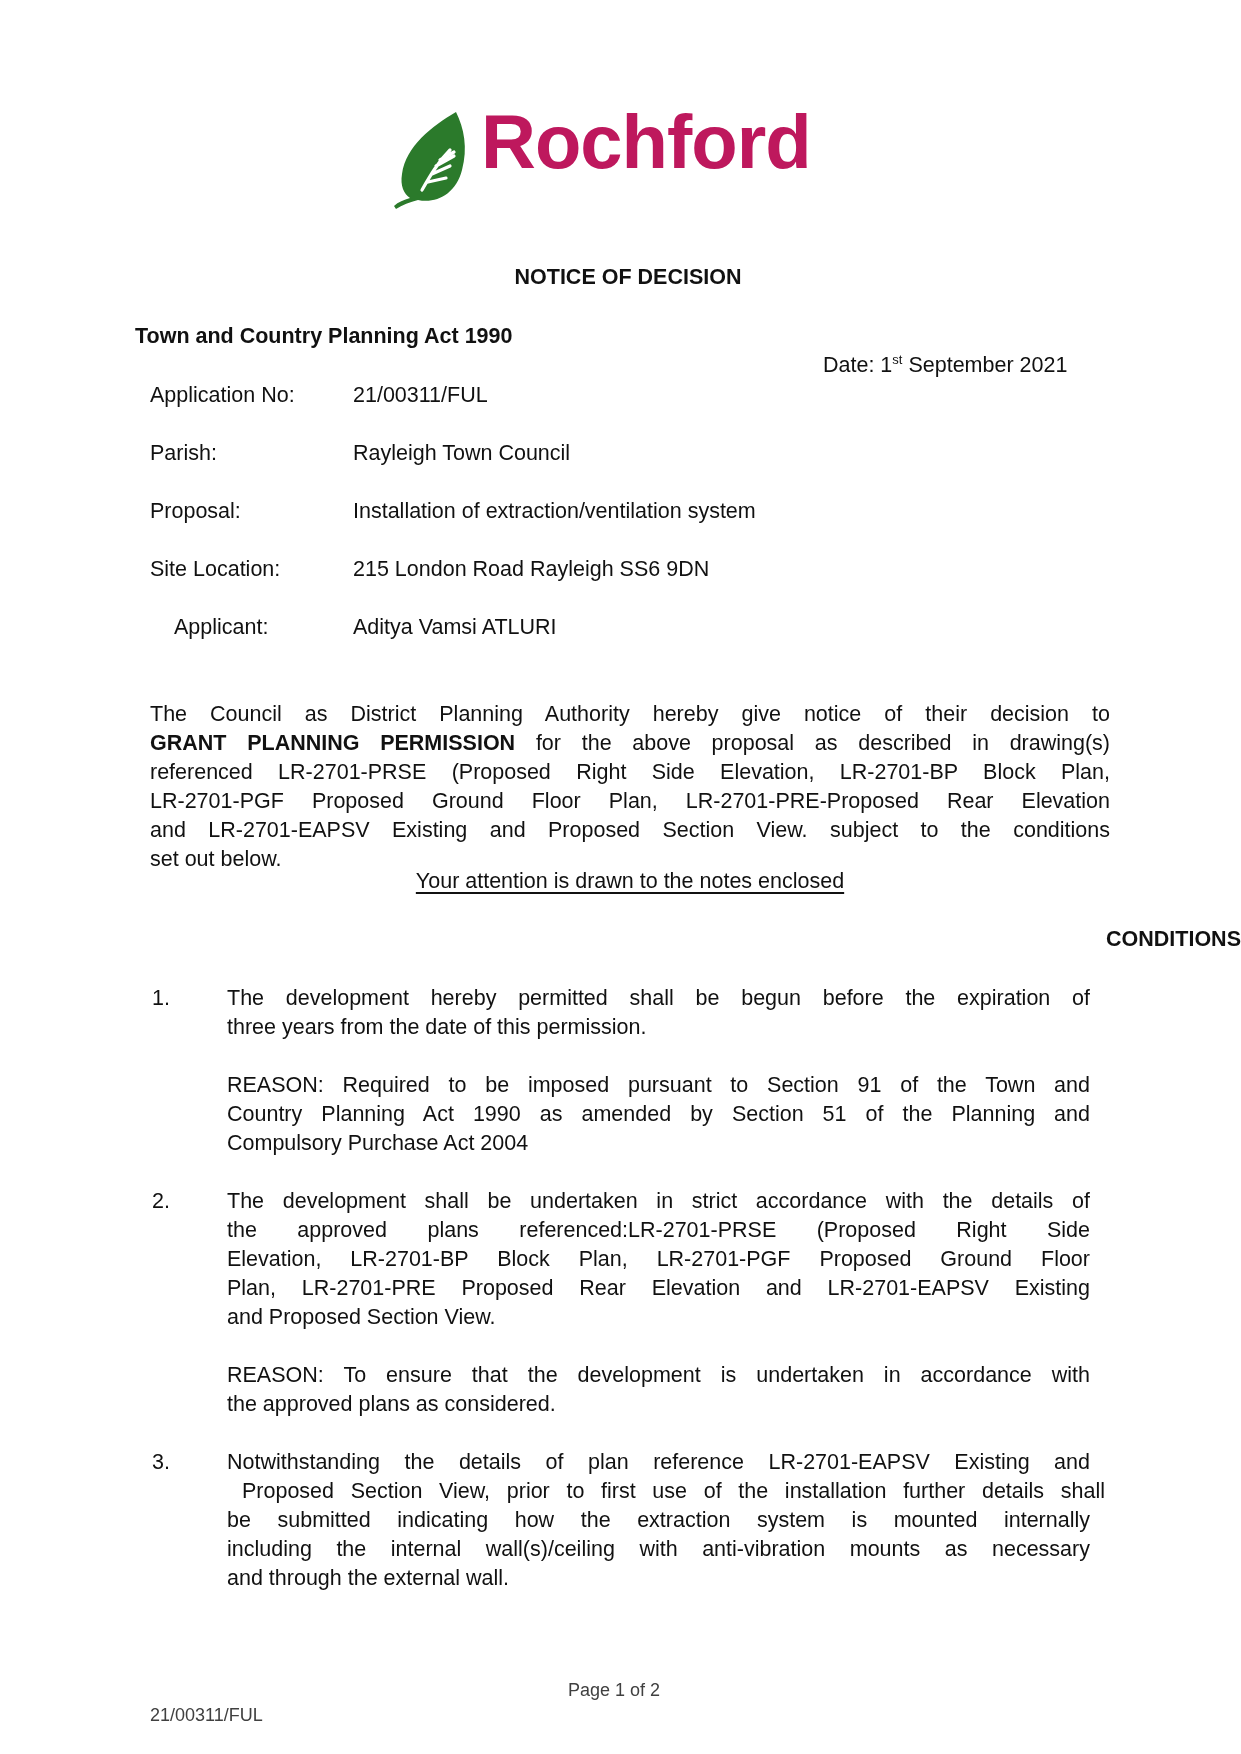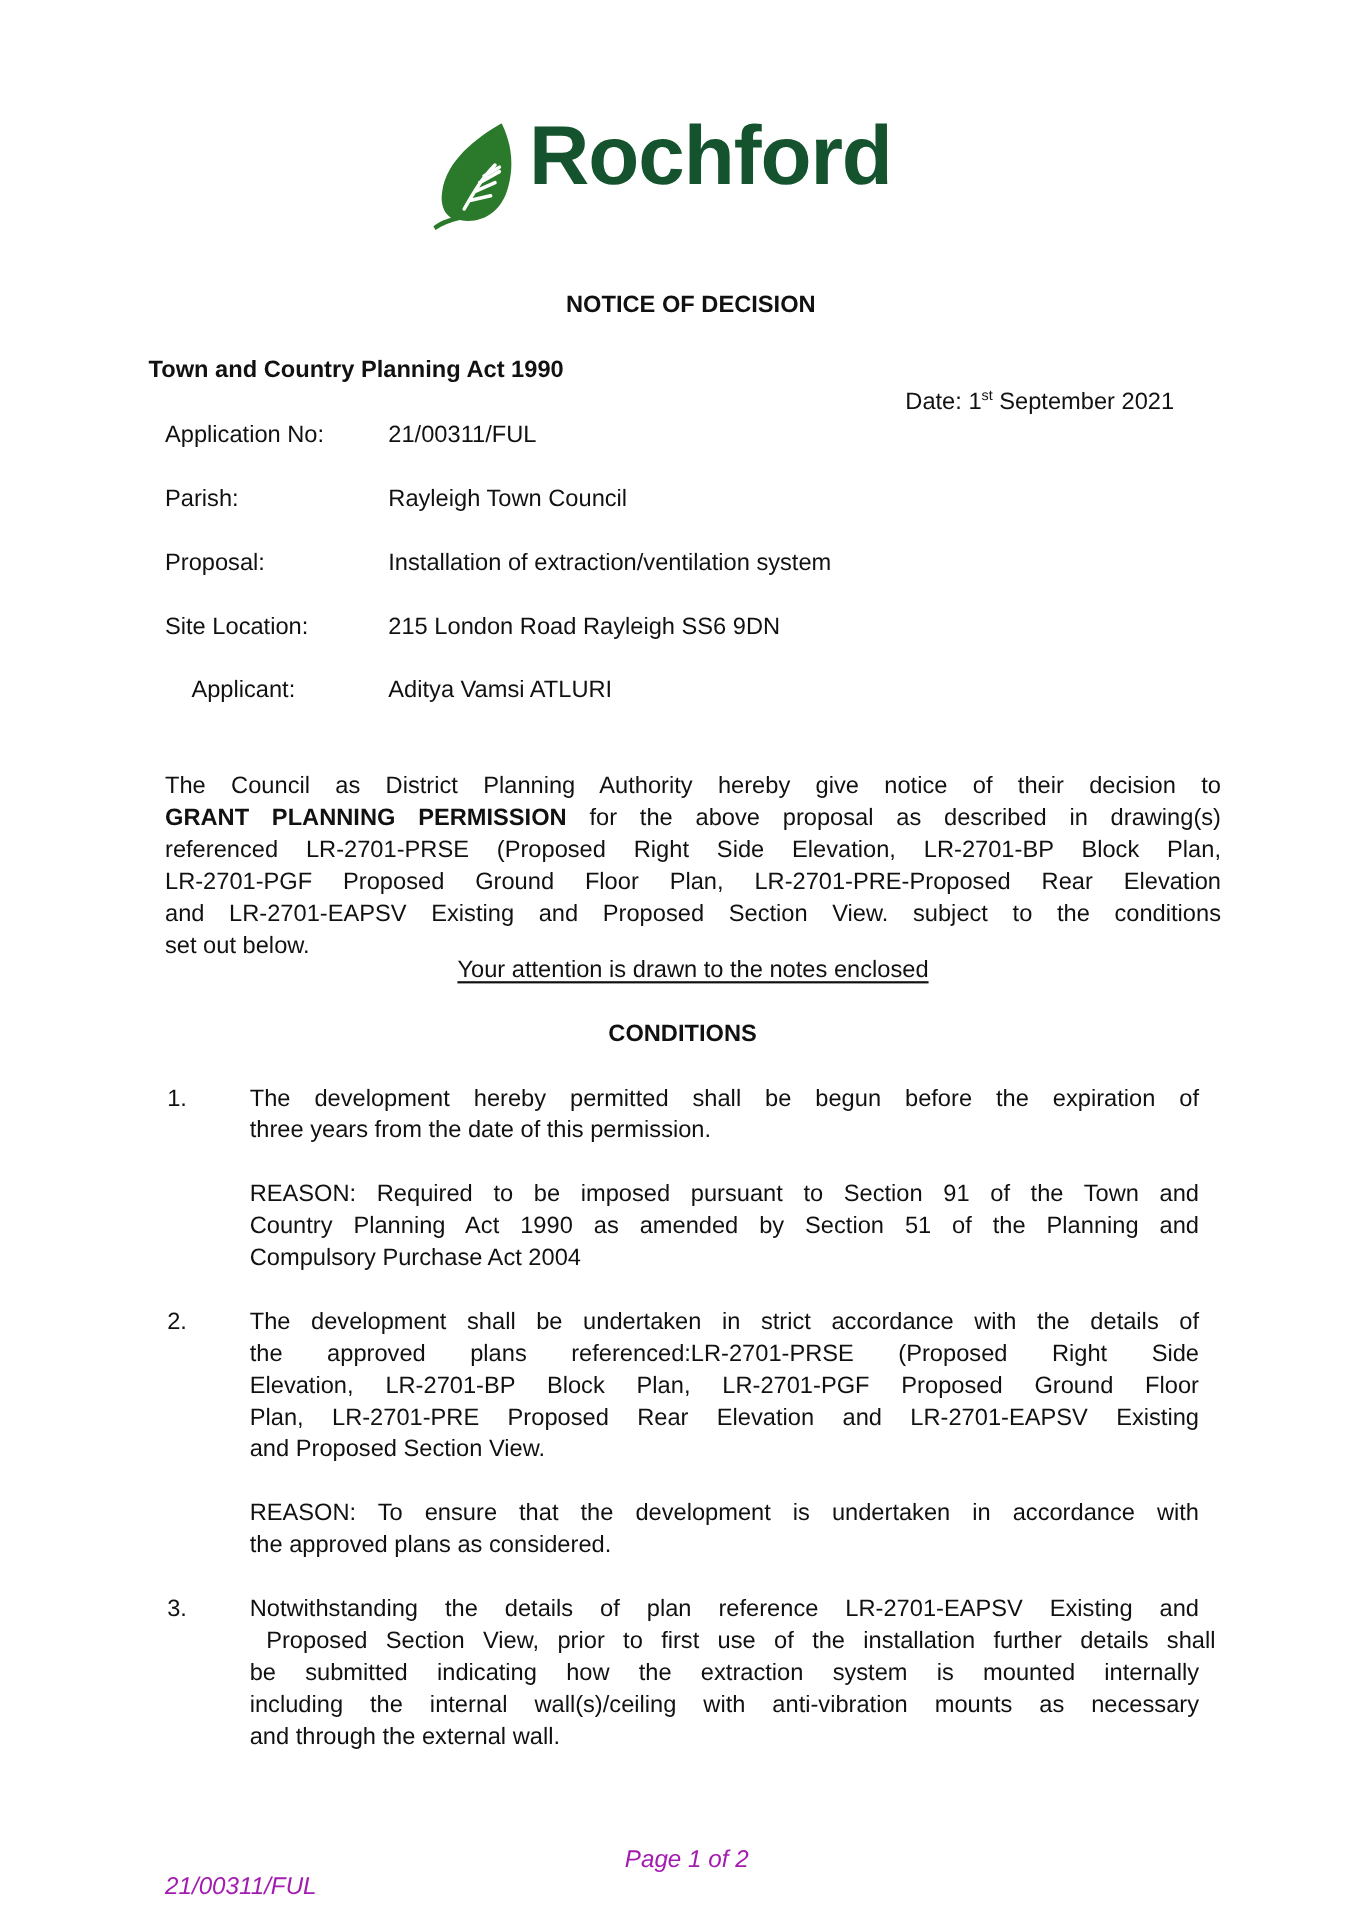--- a/index.html
+++ b/index.html
@@ -7,29 +7,29 @@
          font-family: "Liberation Sans", sans-serif; color: #111111; }
   .abs { position: absolute; white-space: nowrap; }
   .t { font-size: 21.5px; line-height: 29px; }
   .b { font-weight: bold; }
   .just { position: absolute; text-align: justify; text-align-last: justify; white-space: normal; }
 
   
   #logo { position: absolute; left: 390px; top: 108px; width: 440px; height: 104px; }
   #logo-leaf { position: absolute; left: 2px; top: 4px; width: 76px; height: 98px; }
   #logo-name { position: absolute; left: 91px; top: -6px; font-size: 76px; font-weight: bold;
-               color: #14532d; letter-spacing: -1px; line-height: 80px; }
+               color: #be185d; letter-spacing: -1px; line-height: 80px; }
   #logo-sub { position: absolute; left: 93px; top: 72px; font-size: 29px; font-weight: bold;
               color: #2b7a2b; letter-spacing: 7.2px; line-height: 32px; }
 
   .label { left: 150px; }
   .value { left: 353px; }
   .underline { text-decoration: underline; text-underline-offset: 4px; text-decoration-thickness: 1.5px; }
   .num { left: 152px; }
-  .footer { color: #a21caf; font-size: 22px; line-height: 22px; font-style: italic; }
+  .footer { color: #404040; font-size: 18px; line-height: 22px; }
   sup { font-size: 13px; vertical-align: 0; position: relative; top: -8px; }
 </style>
 </head>
 <body>
 
 <div id="logo">
   <svg id="logo-leaf" viewBox="0 0 76 98">
     <path d="M64 0 C 40 14, 14 34, 10 62 C 8 74, 12 82, 18 86 C 12 88, 6 90, 2 94 L 4 97 C 10 93, 18 90, 26 88 C 44 92, 64 82, 70 58 C 76 36, 72 16, 64 0 Z" fill="#2b7a2b"></path>
     <path d="M30 78 C 38 64, 46 50, 58 38 M40 62 L 58 54 M44 54 L 62 44 M48 48 L 62 40 M36 70 L 54 66" stroke="#ffffff" stroke-width="3.2" fill="none" stroke-linecap="round"></path>
   </svg>
@@ -56,21 +56,21 @@
 <div>
   <div class="just t" style="left:150px; width:960px; top:700px;">The Council as District Planning Authority hereby give notice of their decision to</div>
   <div class="just t" style="left:150px; width:960px; top:729px;"><span class="b">GRANT PLANNING PERMISSION</span> <span>for the above proposal as described in drawing(s)</span></div>
   <div class="just t" style="left:150px; width:960px; top:758px;">referenced LR-2701-PRSE (Proposed Right Side Elevation, LR-2701-BP Block Plan,</div>
   <div class="just t" style="left:150px; width:960px; top:787px;">LR-2701-PGF Proposed Ground Floor Plan, LR-2701-PRE-Proposed Rear Elevation</div>
   <div class="just t" style="left:150px; width:960px; top:816px;">and LR-2701-EAPSV Existing and Proposed Section View. subject to the conditions</div>
   <div class="abs t" style="left:150px; top:845px;">set out below.</div>
 </div>
 <div class="abs t underline" style="left:0; width:1241px; text-align:center; top:867px; padding-left:19px; box-sizing:border-box;">Your attention is drawn to the notes enclosed</div>
 
-<div class="abs t b" style="left:0; width:1241px; text-align:center; top:925px; box-sizing:border-box;">CONDITIONS</div>
+<div class="abs t b" style="left:0; width:1241px; text-align:right; top:925px; box-sizing:border-box;">CONDITIONS</div>
 
 <div>
   <div class="abs t num" style="top:984px;">1.</div>
   <div class="just t" style="left:227px; width:863px; top:984px;">The development hereby permitted shall be begun before the expiration of</div>
   <div class="abs t" style="left:227px; top:1013px;">three years from the date of this permission.</div>
   <div class="just t" style="left:227px; width:863px; top:1071px;">REASON: Required to be imposed pursuant to Section 91 of the Town and</div>
   <div class="just t" style="left:227px; width:863px; top:1100px;">Country Planning Act 1990 as amended by Section 51 of the Planning and</div>
   <div class="abs t" style="left:227px; top:1129px;">Compulsory Purchase Act 2004</div>
 </div>
 

